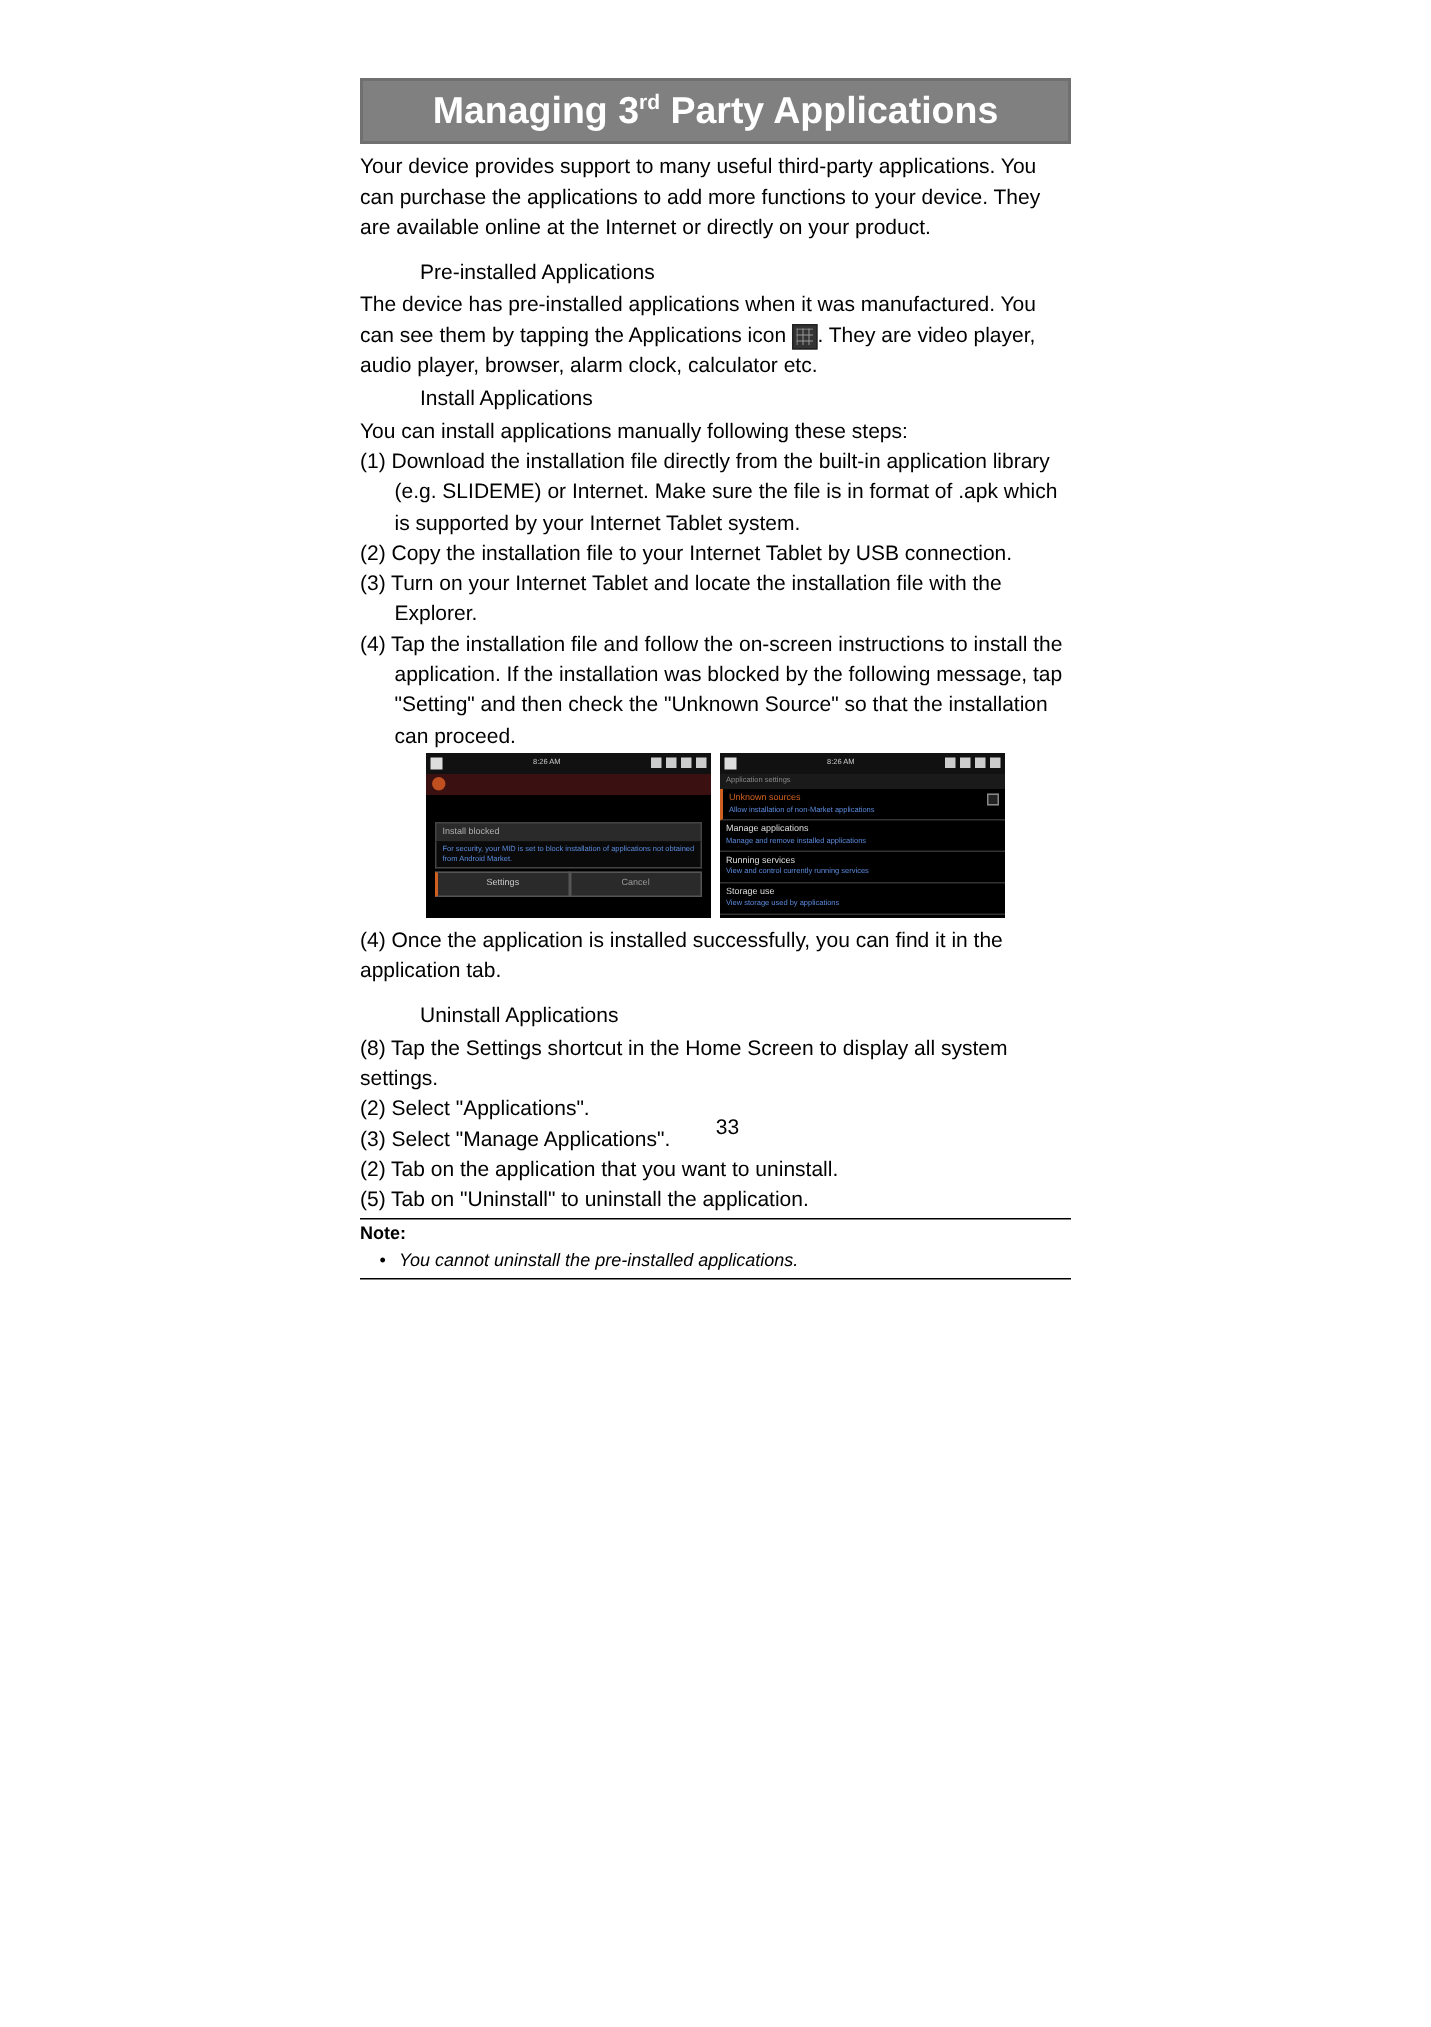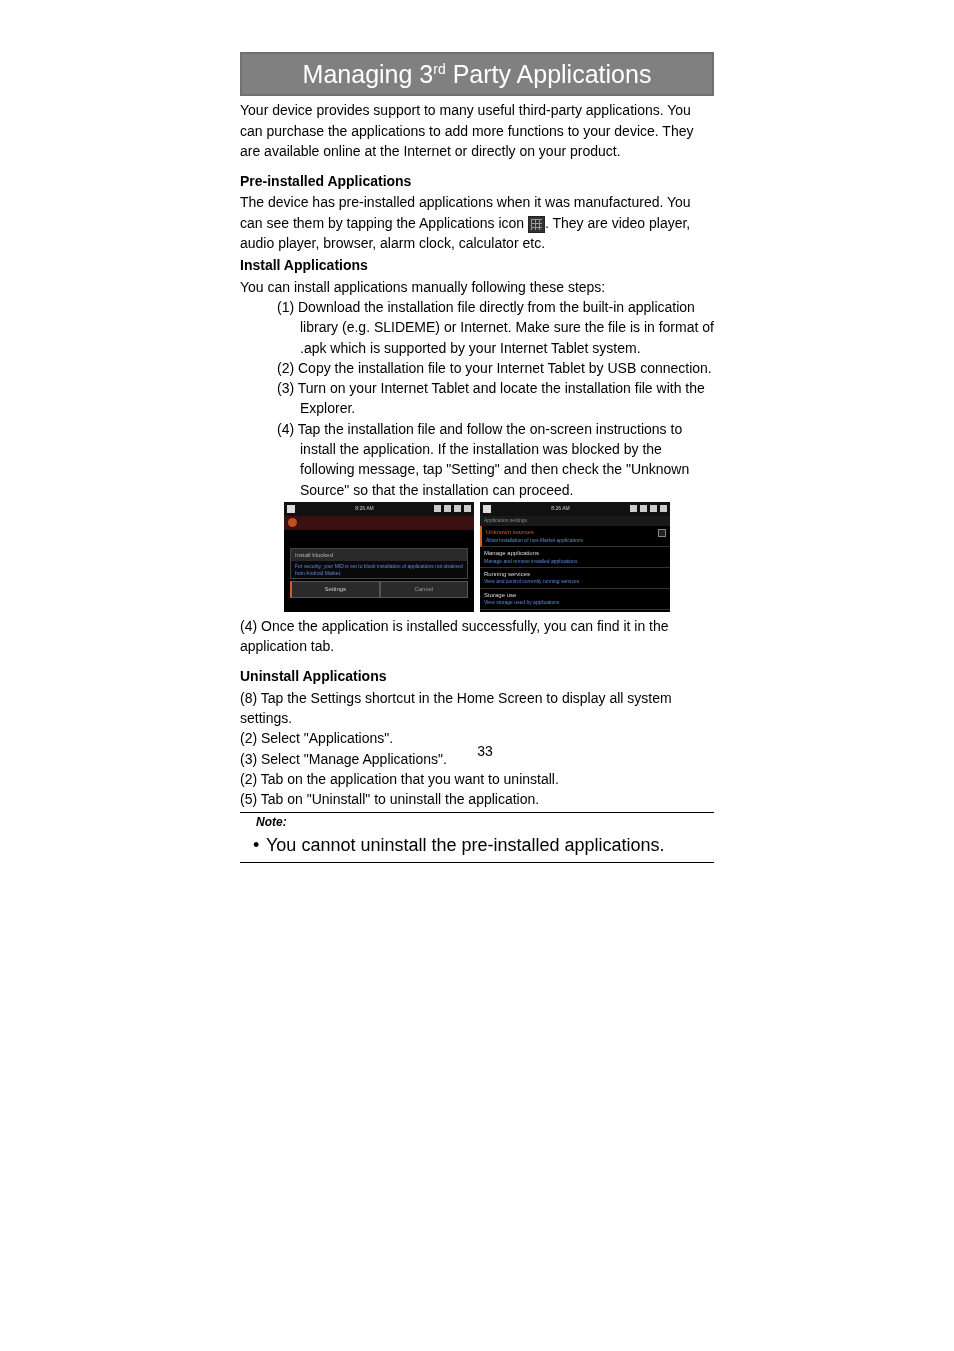--- a/index.html
+++ b/index.html
@@ -15,39 +15,40 @@
       height: 1351px;
       position: relative;
       padding: 52px 240px 0 240px;
       line-height: 1.45;
       color: #000;
     }
     .title-banner {
       background: #808080;
       color: #ffffff;
       font-size: 25px;
-      font-weight: normal;
+      font-weight: bold;
       text-align: center;
       padding: 2px 0;
       margin-bottom: 4px;
       border: 2px solid #707070;
     }
     .title-banner .sup {
       font-size: 14px;
       vertical-align: super;
       line-height: 0;
     }
     .intro-text {
       margin-bottom: 10px;
     }
     .section-heading {
-      font-weight: bold;
+      font-weight: normal;
       font-size: 14px;
       margin-top: 2px;
       margin-bottom: 1px;
+      margin-left: 40px;
     }
     .para {
       margin-bottom: 0px;
     }
     .apps-icon {
       display: inline-block;
       width: 17px;
       height: 17px;
       background: #333;
       vertical-align: middle;
@@ -60,21 +61,20 @@
       top: 2px; left: 2px; right: 2px; bottom: 2px;
       background-image:
         linear-gradient(#999 1px, transparent 1px),
         linear-gradient(90deg, #999 1px, transparent 1px);
       background-size: 4px 4px;
     }
     .step {
       text-indent: -23px;
       padding-left: 23px;
       margin-bottom: 0px;
-      margin-left: 37px;
     }
     .screenshots {
       display: flex;
       justify-content: center;
       gap: 6px;
       margin: 2px 0 4px 0;
     }
     .shot {
       width: 190px;
       height: 110px;
@@ -190,31 +190,30 @@
       height: 8px;
       border: 1px solid #888;
       background: #222;
     }
     .divider {
       border-top: 1px solid #000;
       margin-top: 2px;
       margin-bottom: 1px;
     }
     .note-label {
-      font-style: italic;
       font-weight: bold;
       font-size: 12px;
-      margin-left: 16px;
     }
     .note-list {
       list-style: none;
       padding-left: 0;
     }
     .note-list li {
-      font-size: 18px;
+      font-style: italic;
+      font-size: 12px;
       padding-left: 26px;
       text-indent: -13px;
       position: relative;
       line-height: 1.6;
     }
     .note-list li::before {
       content: "•";
       font-style: normal;
       display: inline-block;
       width: 13px;

